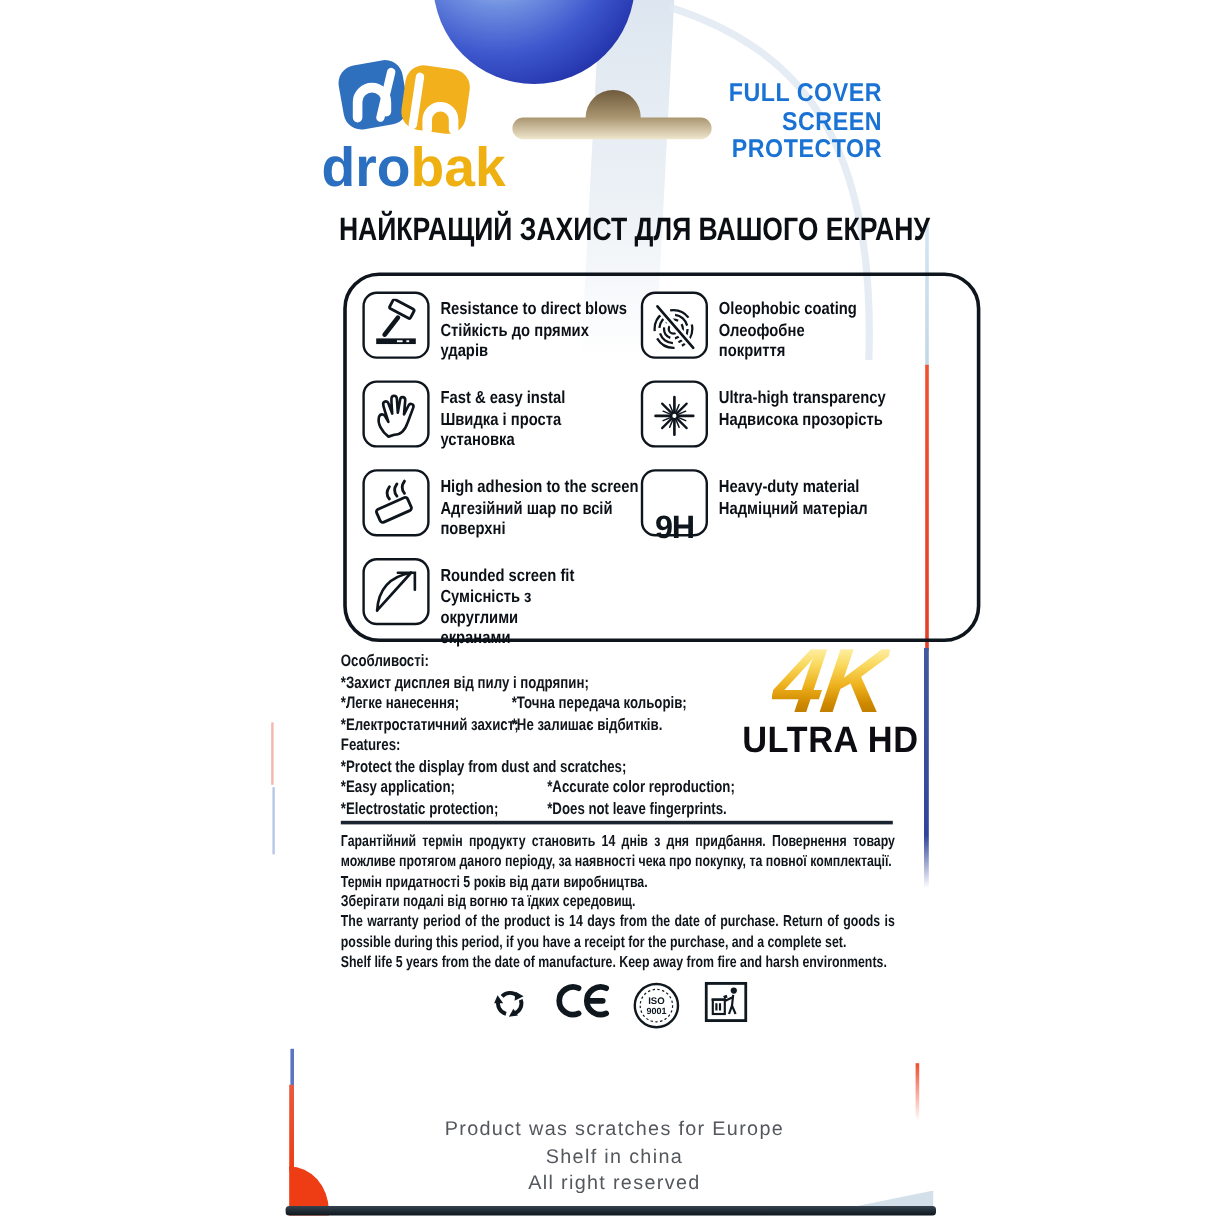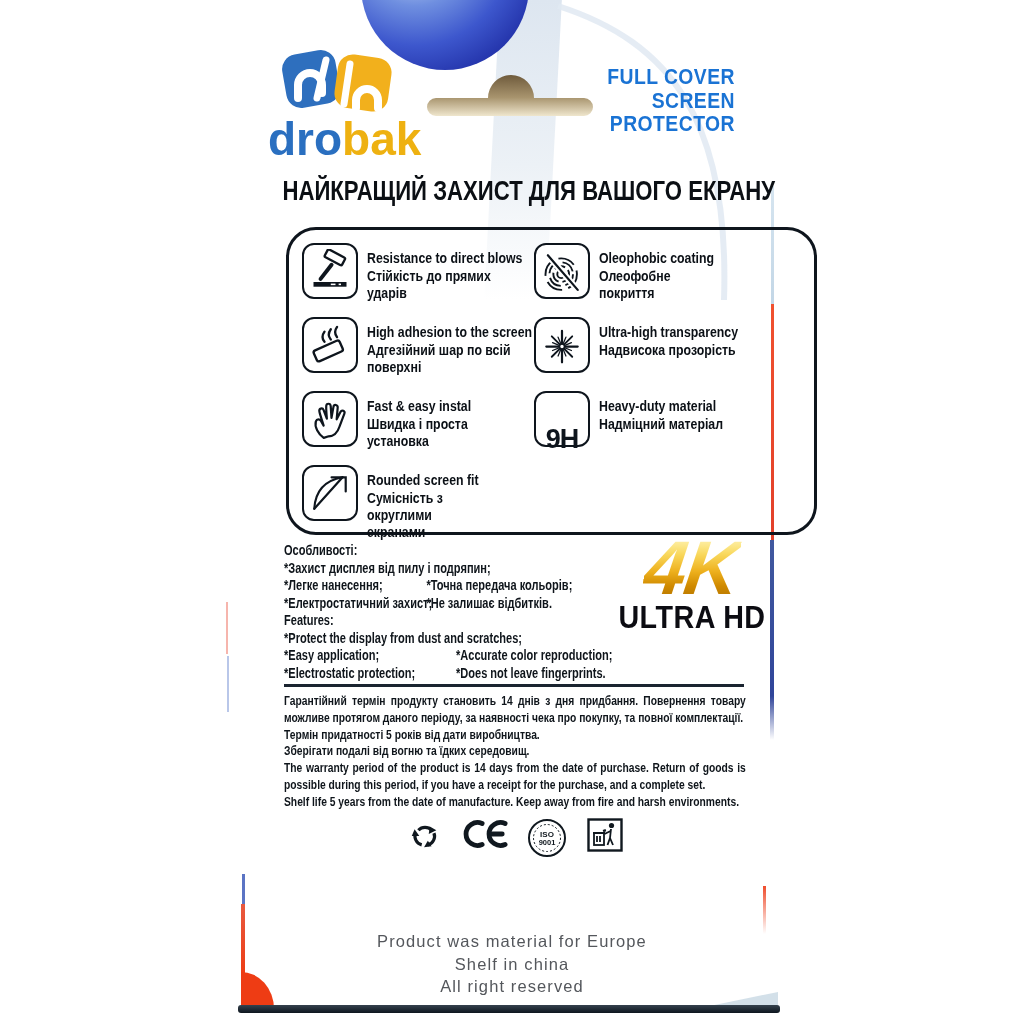--- a/index.html
+++ b/index.html
@@ -133,44 +133,44 @@
     </span>
     <span class="ftext">
       <span class="ftitle">Resistance to direct blows</span>
       <div class="fsub">Стійкість до прямих ударів</div>
     </span>
   </div>
 
   <div class="fitem">
     <span class="icon-box">
       <svg width="44" height="44" viewBox="0 0 56 56">
+        <path d="M20 52 C13 47 8 38 10 31 c1.3 -3.6 5 -3.2 6.5 -.6 l3.4 6 c-2 -7 -4.4 -13 -5.4 -18 -.8 -3.8 4 -5.3 5.4 -1.8 l4.1 11 c-.5 -6 -1 -12 -.8 -16 .2 -4 5.3 -4 5.7 0 l1 15 2.5 -14 c.7 -3.8 5.6 -3 5.4 .8 l-1.3 15 4.8 -9.4 c1.7 -3.3 6.3 -1.4 5 2.2 l-6 16 c-3 9 -8 12.8 -14 12.8 Z" fill="#ffffff" stroke="#0e151d" stroke-width="2.8" stroke-linejoin="round"></path>
+      </svg>
+    </span>
+    <span class="ftext">
+      <span class="ftitle">Fast &amp; easy instal</span>
+      <div class="fsub">Швидка і проста установка</div>
+    </span>
+  </div>
+
+  <div class="fitem">
+    <span class="icon-box">
+      <svg width="44" height="44" viewBox="0 0 56 56">
         <g fill="none" stroke="#0e151d" stroke-width="3" stroke-linecap="round" stroke-linejoin="round">
           <rect x="8" y="28" width="36" height="15" rx="3" transform="rotate(-24 26 36)"></rect>
           <path d="M21 24 q-5 -6 0 -13"></path>
           <path d="M29 21 q-5 -6 0 -13"></path>
           <path d="M37 18 q-5 -6 0 -13"></path>
         </g>
       </svg>
     </span>
     <span class="ftext">
       <span class="ftitle">High adhesion to the screen</span>
       <div class="fsub">Адгезійний шар по всій
 поверхні</div>
-    </span>
-  </div>
-
-  <div class="fitem">
-    <span class="icon-box">
-      <svg width="44" height="44" viewBox="0 0 56 56">
-        <path d="M20 52 C13 47 8 38 10 31 c1.3 -3.6 5 -3.2 6.5 -.6 l3.4 6 c-2 -7 -4.4 -13 -5.4 -18 -.8 -3.8 4 -5.3 5.4 -1.8 l4.1 11 c-.5 -6 -1 -12 -.8 -16 .2 -4 5.3 -4 5.7 0 l1 15 2.5 -14 c.7 -3.8 5.6 -3 5.4 .8 l-1.3 15 4.8 -9.4 c1.7 -3.3 6.3 -1.4 5 2.2 l-6 16 c-3 9 -8 12.8 -14 12.8 Z" fill="#ffffff" stroke="#0e151d" stroke-width="2.8" stroke-linejoin="round"></path>
-      </svg>
-    </span>
-    <span class="ftext">
-      <span class="ftitle">Fast &amp; easy instal</span>
-      <div class="fsub">Швидка і проста установка</div>
     </span>
   </div>
 
 
   <div class="fitem right">
     <span class="icon-box">
       <svg width="44" height="44" viewBox="0 0 56 56">
         <g fill="none" stroke="#0e151d" stroke-width="2.8" stroke-linecap="round">
           <path d="M8 48 Q10 14 44 8"></path>
           <path d="M8 48 L44 8"></path>
@@ -304,21 +304,21 @@
       <rect x="7" y="15" width="10" height="12"></rect>
       <path d="M6 15 H18 M10 18 V24 M13 18 V24"></path>
       <path d="M24 11 L23 20 M23.5 13 L17.5 16 M23 20 L20.5 27 M23 20 L26 27"></path>
     </g>
     <circle cx="24.5" cy="7.5" r="2.6" fill="#10181f"></circle>
     <rect x="16" y="11.5" width="3" height="2.4" fill="#10181f" transform="rotate(-20 17.5 12.7)"></rect>
   </svg>
 </div>
 
 <div class="abs footer">
-  <div>Product was material for Europe</div>
+  <div>Product was scratches for Europe</div>
   <div>Shelf in china</div>
   <div>All right reserved</div>
 </div>
 
 <div class="abs edge cr-top"></div>
 <div class="abs edge cr-red"></div>
 <div class="abs edge cr-blue"></div>
 <div class="abs edge cr-br-red"></div>
 <div class="abs edge wedge-br"></div>
 <div class="abs edge sl-bl-blue"></div>

